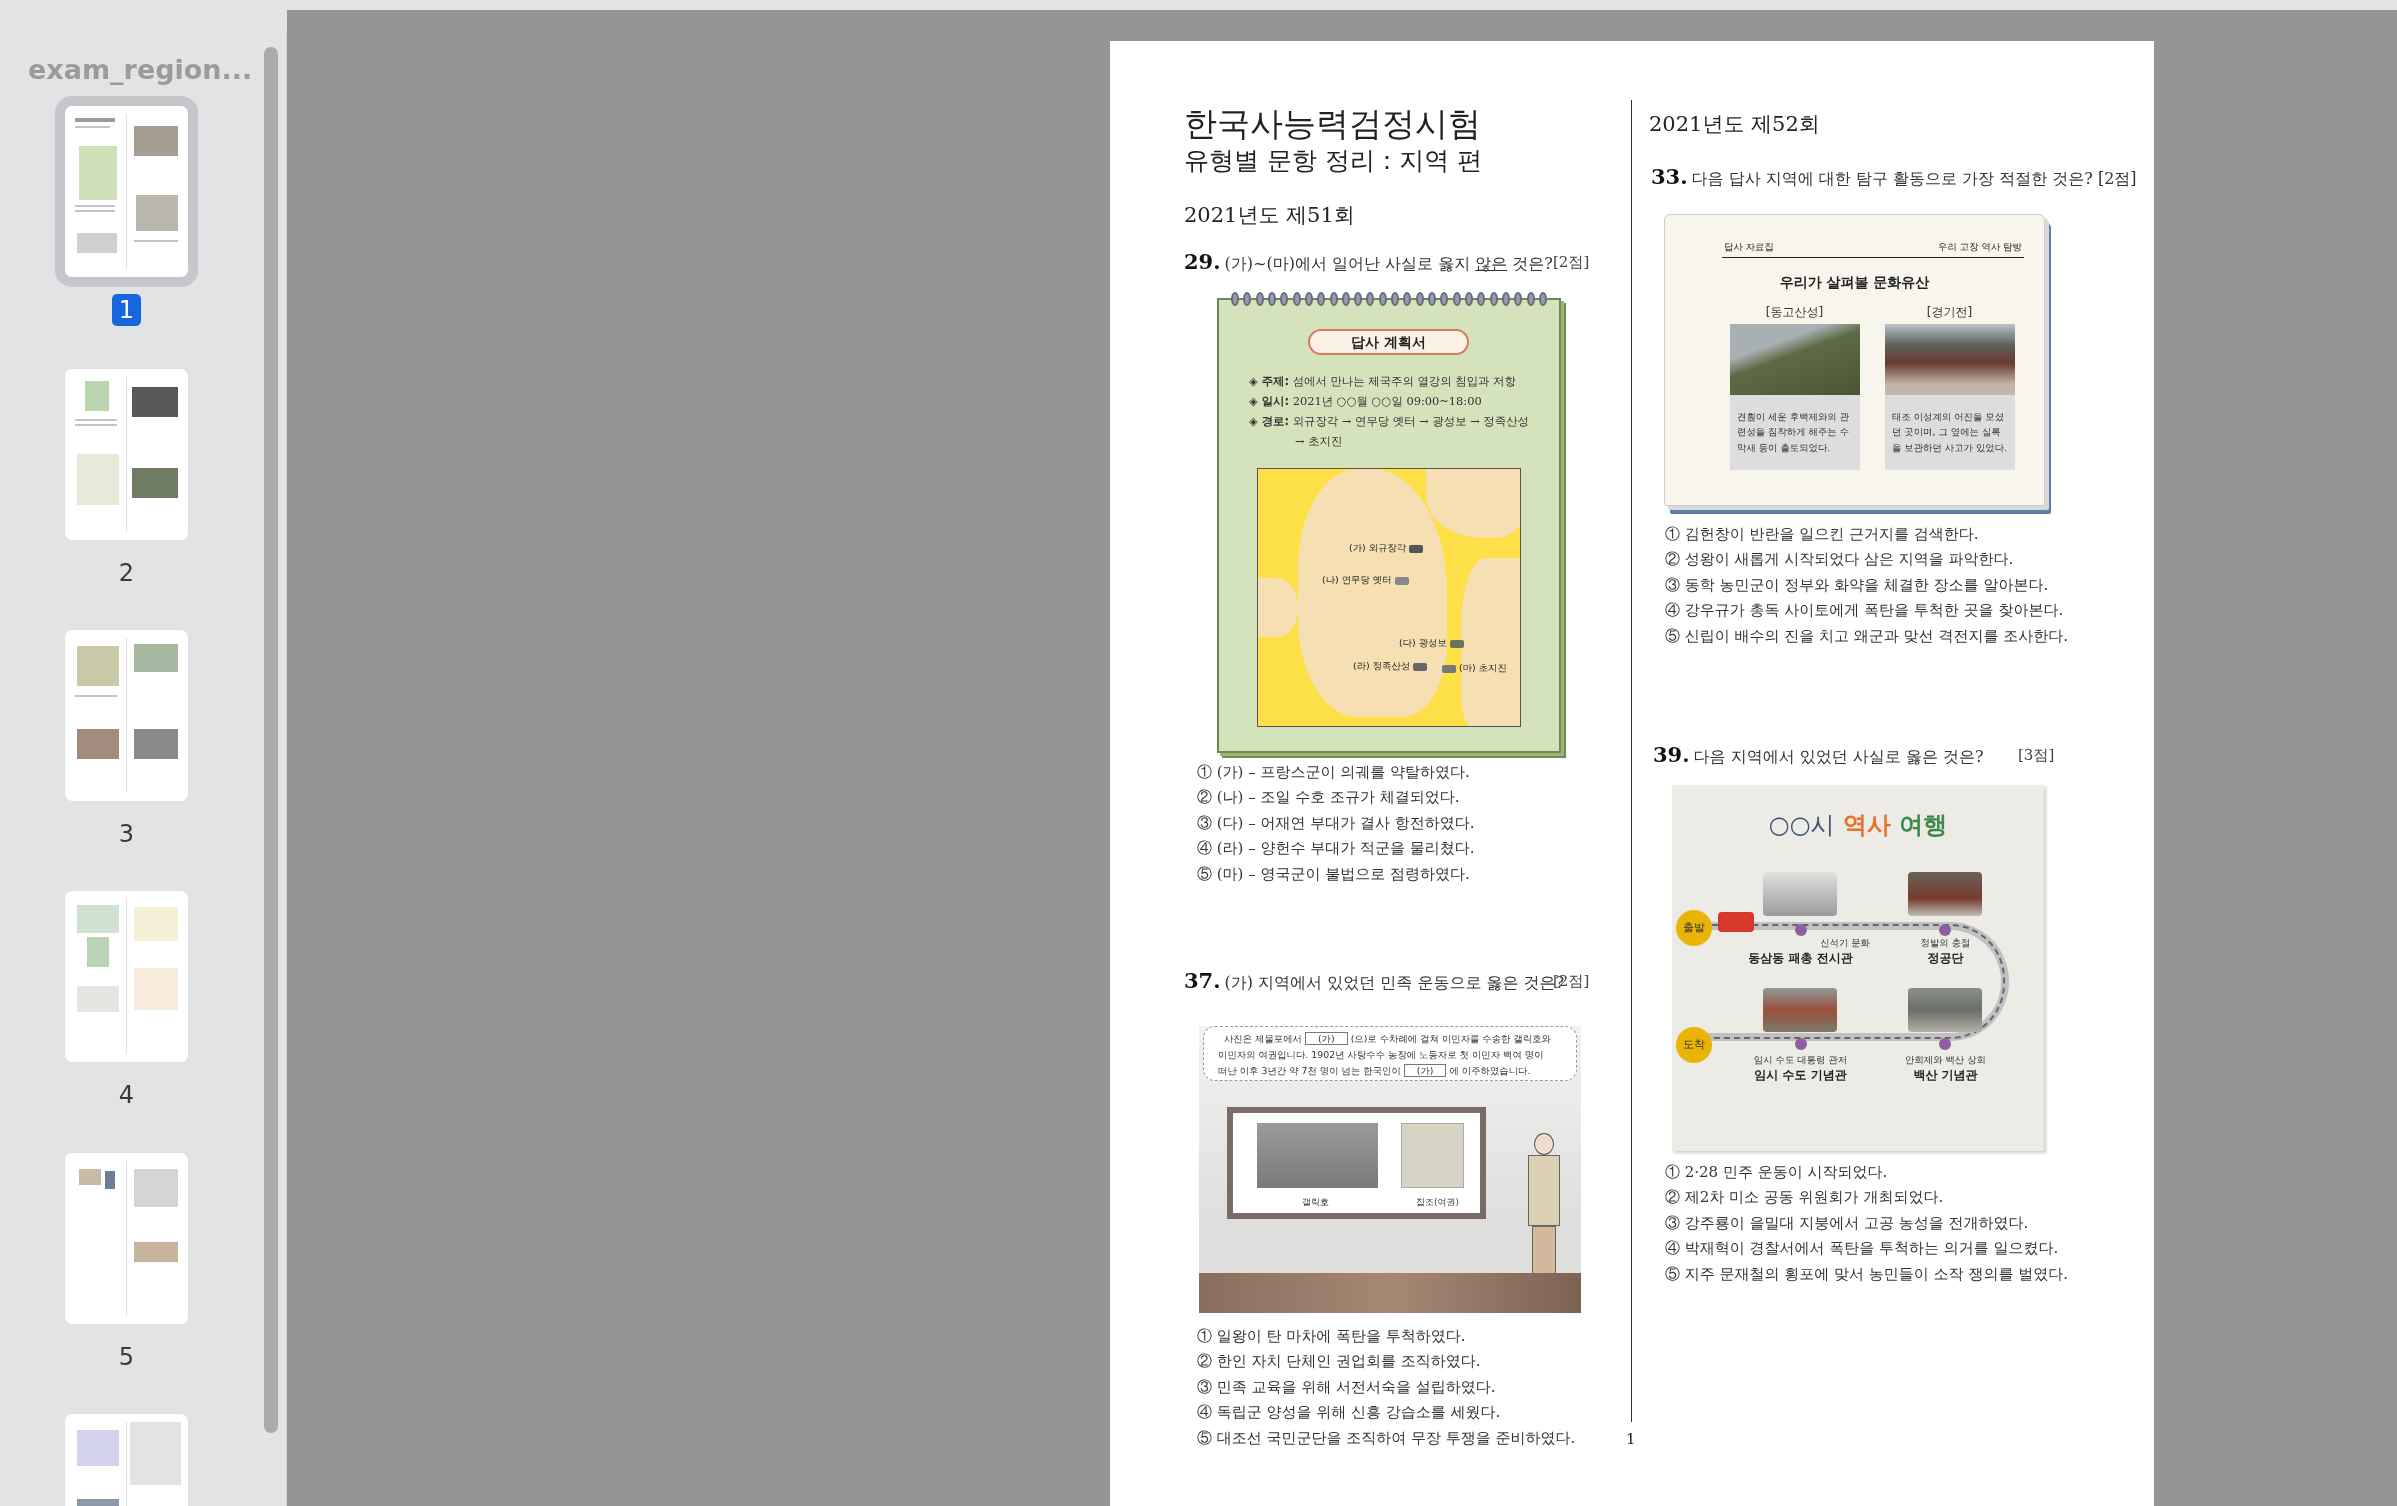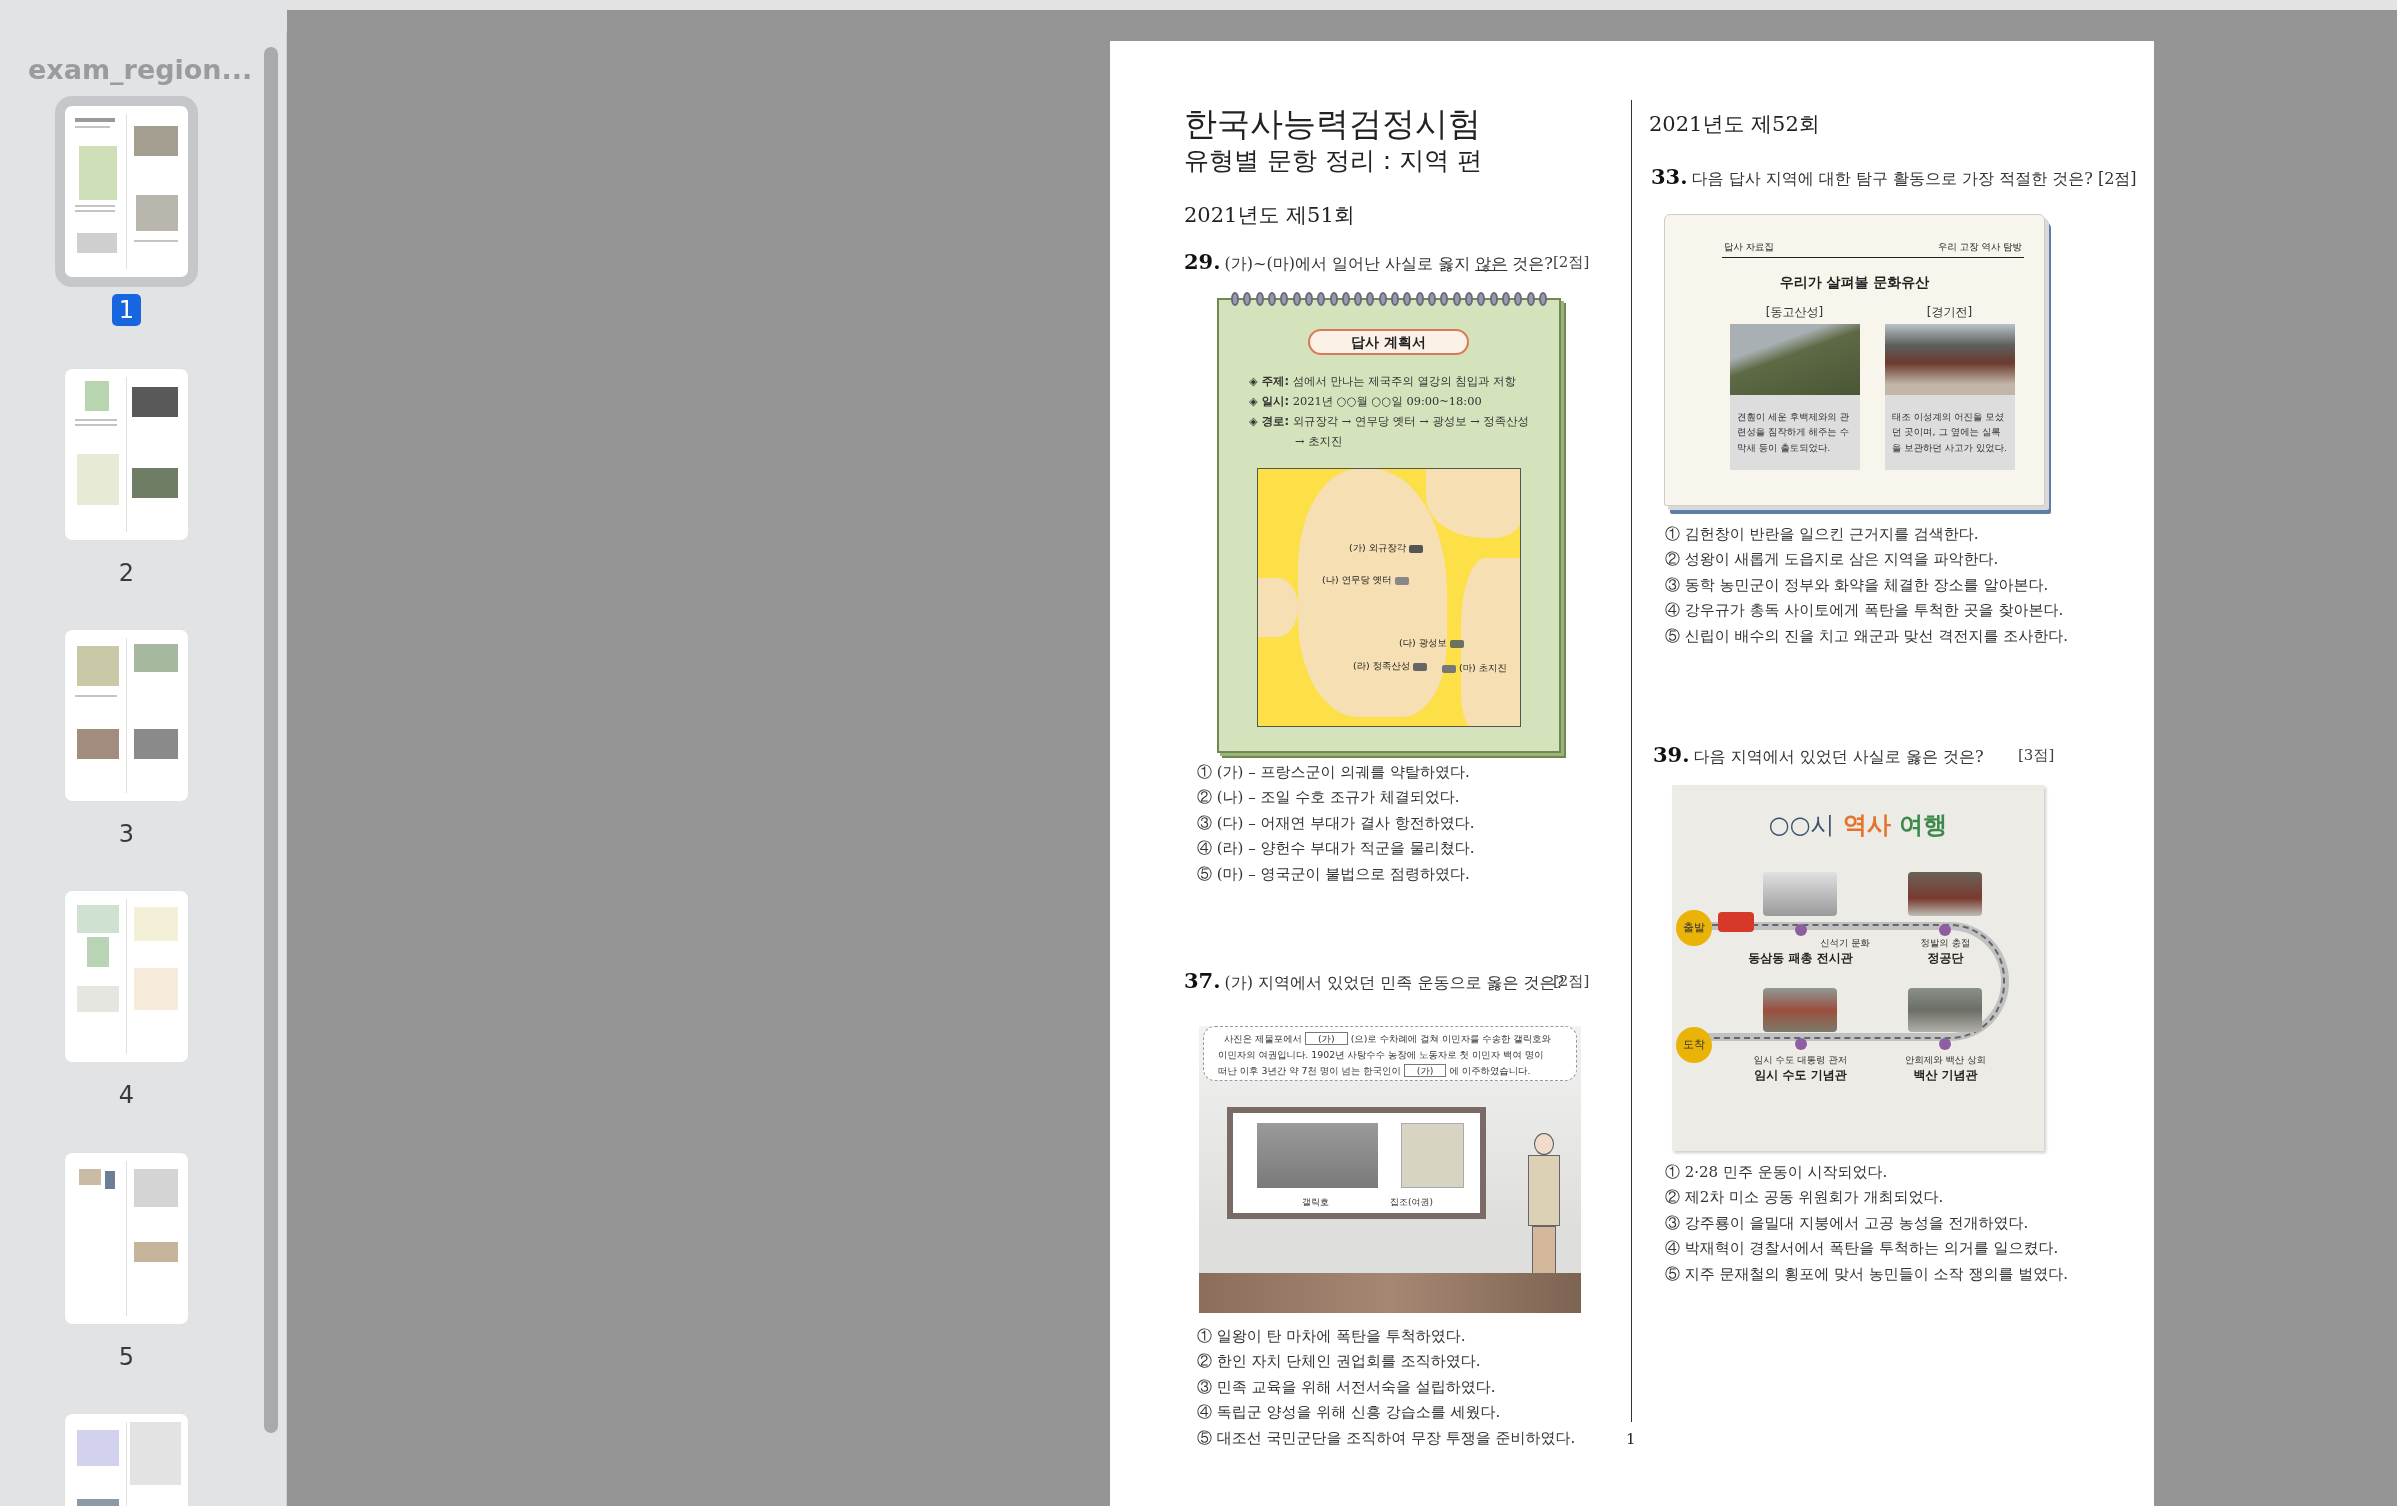--- a/index.html
+++ b/index.html
@@ -247,21 +247,21 @@
     <div class="museum">
       <div class="bubble">
         <div>&nbsp;&nbsp;<span>사진은 제물포에서</span> <span class="blank">(가)</span> <span>(으)로 수차례에 걸쳐 이민자를 수송한 갤릭호와</span></div>
         <div>이민자의 여권입니다. 1902년 사탕수수 농장에 노동자로 첫 이민자 백여 명이</div>
         <div><span>떠난 이후 3년간 약 7천 명이 넘는 한국인이</span> <span class="blank">(가)</span> <span>에 이주하였습니다.</span></div>
       </div>
       <div class="frame">
         <div class="ship"></div>
         <div class="passport"></div>
         <div class="cap" style="left:69px;top:83px;">갤릭호</div>
-        <div class="cap" style="left:157px;top:83px;">집조(여권)</div>
+        <div class="cap" style="left:183px;top:83px;">집조(여권)</div>
       </div>
       <div class="person">
         <div class="head"></div>
           <div class="body"></div>
           <div class="legs"></div>
       </div>
       <div class="floor"></div>
     </div>
 
     <ol class="choices" style="left:87px;top:1283px;">
@@ -290,21 +290,21 @@
         <div class="site-desc" style="left:65px;">견훤이 세운 후백제와의 관련성을 짐작하게 해주는 수막새 등이 출토되었다.</div>
 
         <div class="site-label" style="left:220px;">[경기전]</div>
         <div class="site-photo" style="left:220px;background:linear-gradient(#b9c3c9 0%,#5d5f5c 30%,#6b3a2e 55%,#c1b6a8 85%);"></div>
         <div class="site-desc" style="left:220px;">태조 이성계의 어진을 모셨던 곳이며, 그 옆에는 실록을 보관하던 사고가 있었다.</div>
       </div>
     </div>
 
     <ol class="choices" style="left:555px;top:481px;">
       <li>① 김헌창이 반란을 일으킨 근거지를 검색한다.</li>
-      <li>② 성왕이 새롭게 도읍지로 삼은 지역을 파악한다.</li>
+      <li>② 성왕이 새롭게 시작되었다 삼은 지역을 파악한다.</li>
       <li>③ 동학 농민군이 정부와 화약을 체결한 장소를 알아본다.</li>
       <li>④ 강우규가 총독 사이토에게 폭탄을 투척한 곳을 찾아본다.</li>
       <li>⑤ 신립이 배수의 진을 치고 왜군과 맞선 격전지를 조사한다.</li>
     </ol>
 
     <div class="q-head" style="left:543px;top:701px;">
       <span class="q-num">39.</span><span>다음 지역에서 있었던 사실로 옳은 것은?</span>
     </div>
     <div class="q-points" style="left:908px;top:705px;">[3점]</div>
 

